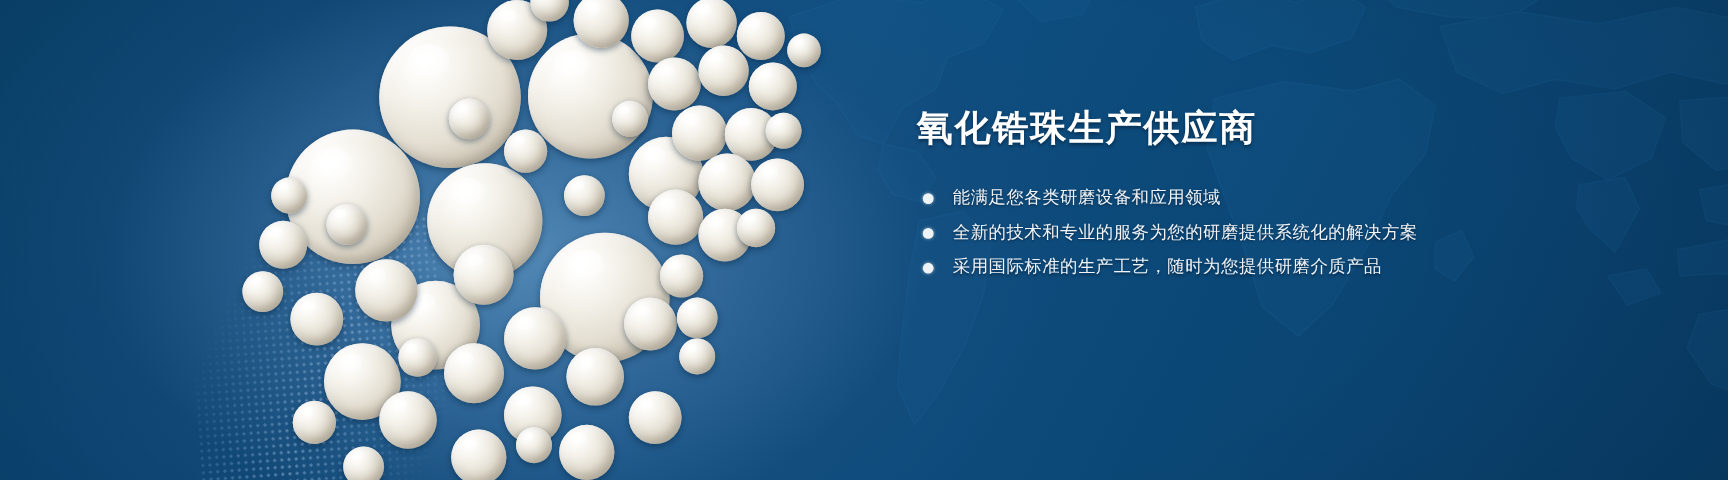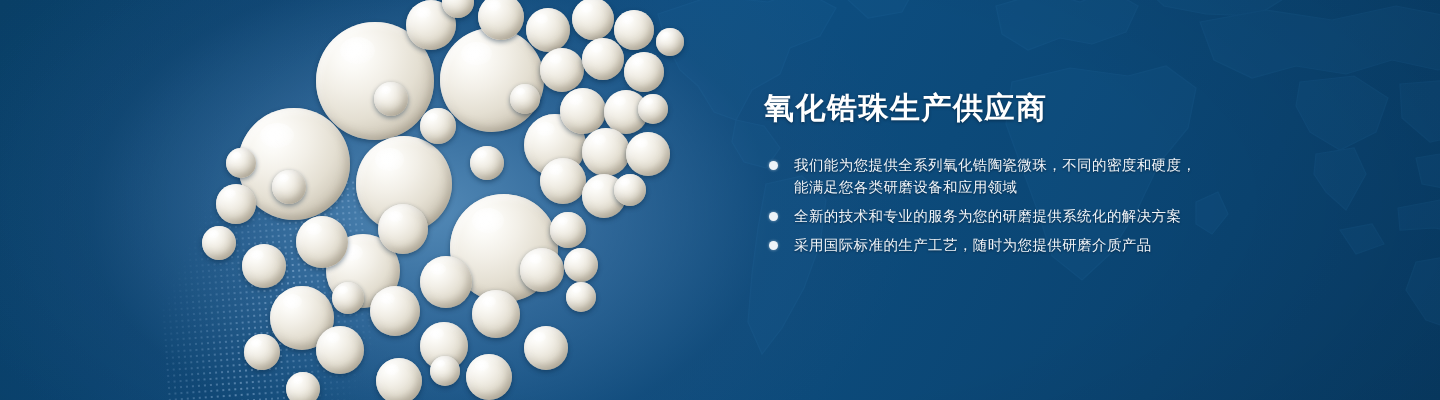--- a/index.html
+++ b/index.html
@@ -235,21 +235,20 @@
     <div class="bead" style="left:536px;top:42px;width:28px;height:28px;"></div>
     <div class="bead" style="left:310px;top:370px;width:30px;height:30px;"></div>
   </div>
 
   <div id="copy">
     <h1 id="headline">氧化锆珠生产供应商</h1>
 
     <ul id="bullets">
       <li>
         <span class="dot"></span>
-        <span>我们能为您提供全系列氧化锆陶瓷微珠，不同的密度和硬度，</span>
         <span class="line2">能满足您各类研磨设备和应用领域</span>
       </li>
       <li>
         <span class="dot"></span>
         <span>全新的技术和专业的服务为您的研磨提供系统化的解决方案</span>
       </li>
       <li>
         <span class="dot"></span>
         <span>采用国际标准的生产工艺，随时为您提供研磨介质产品</span>
       </li>

